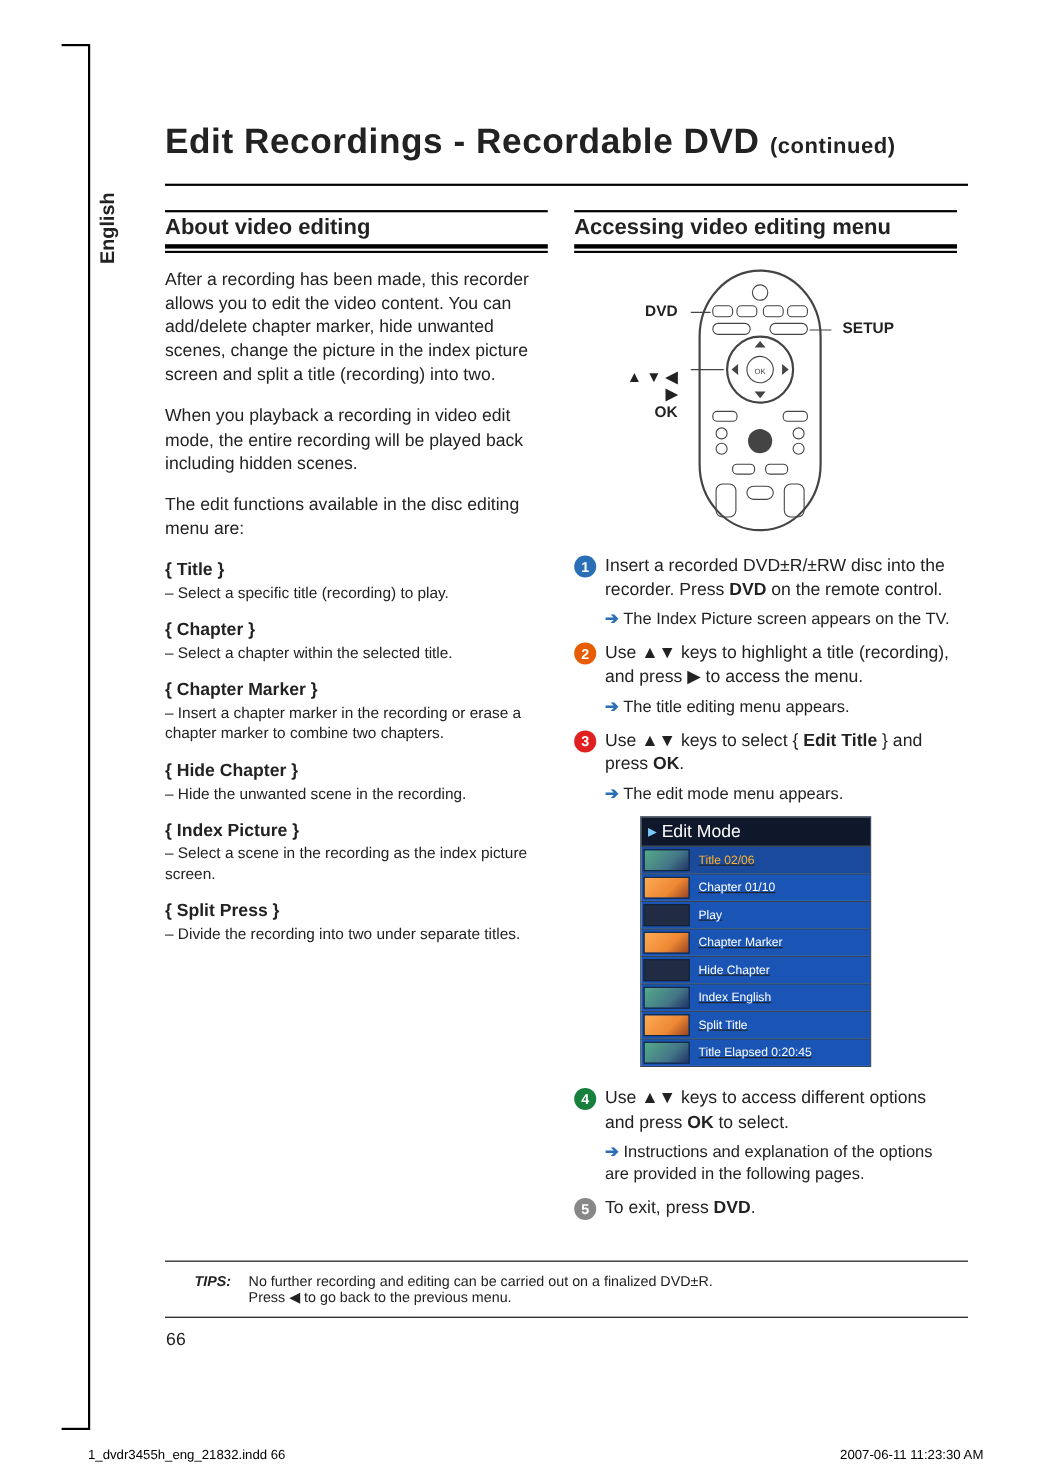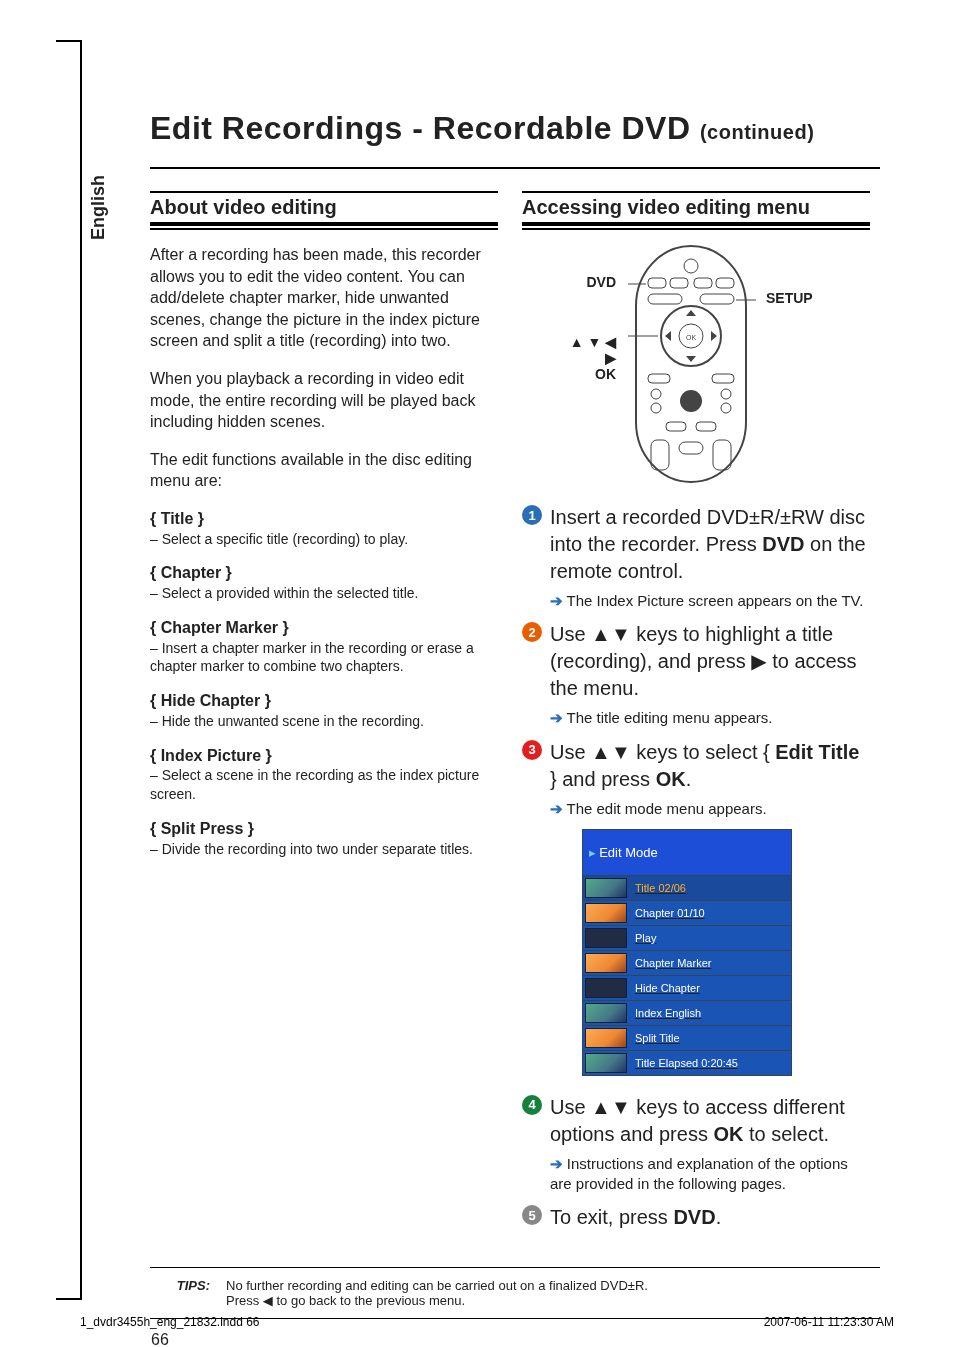--- a/index.html
+++ b/index.html
@@ -103,42 +103,42 @@
     gap: 8px;
   }
   .remote-svg-wrap { flex: 1; display:flex; justify-content:center; }
   .label-left { text-align: right; font-weight: bold; font-size: 14px; width: 60px; }
   .label-right { font-weight: bold; font-size: 14px; width: 70px; }
   .step {
     display: flex;
     gap: 8px;
     margin-bottom: 6px;
   }
-  .step .txt { flex:1; font-size:20px; line-height:1.35; }
+  .step .txt { flex:1; font-size:16px; line-height:1.35; }
   .circ {
     width: 20px; height: 20px; border-radius: 10px;
     display: inline-flex; align-items:center; justify-content:center;
     color: #fff; font-size: 13px; font-weight:bold; flex-shrink:0;
     margin-top:1px;
   }
   .c1{background:#2a6eb6;} .c2{background:#e85d00;} .c3{background:#e02020;}
   .c4{background:#17803d;} .c5{background:#888;}
   .arrow-line { margin-left:28px; font-size:15px; line-height:1.35; margin-bottom:10px;}
   .arrow-sym { color:#2a6eb6; font-weight:bold; }
   .osd {
     width: 208px;
     margin: 8px 0 18px 60px;
     border: 1px solid #345;
     font-size: 11px;
   }
   .osd-head {
-    background: #1d4ed8;
+    background: #0f172a;
     color: #fff;
-    padding: 15px 6px;
-    font-size: 13px;
+    padding: 3px 6px;
+    font-size: 16px;
   }
   .osd-row {
     display:flex;
     align-items:center;
     background:#1a54b4;
     border-top:1px solid #345;
     text-decoration:underline;
   }
   .osd-row.sel { background:#194a9c; }
   .osd-thumb {
@@ -194,21 +194,21 @@
     <div class="col">
       <h2 class="section">About video editing</h2>
       <hr class="section-underline">
       <p>After a recording has been made, this recorder allows you to edit the video content. You can add/delete chapter marker, hide unwanted scenes, change the picture in the index picture screen and split a title (recording) into two.</p>
       <p>When you playback a recording in video edit mode, the entire recording will be played back including hidden scenes.</p>
       <p>The edit functions available in the disc editing menu are:</p>
 
       <p class="opt-title">{ Title }</p>
       <p class="opt-desc">–  Select a specific title (recording) to play.</p>
       <p class="opt-title">{ Chapter }</p>
-      <p class="opt-desc">–  Select a provided within the selected title.</p>
+      <p class="opt-desc">–  Select a chapter within the selected title.</p>
       <p class="opt-title">{ Chapter Marker }</p>
       <p class="opt-desc">–  Insert a chapter marker in the recording or erase a chapter marker to combine two chapters.</p>
       <p class="opt-title">{ Hide Chapter }</p>
       <p class="opt-desc">–  Hide the unwanted scene in the recording.</p>
       <p class="opt-title">{ Index Picture }</p>
       <p class="opt-desc">–  Select a scene in the recording as the index picture screen.</p>
       <p class="opt-title">{ Split Press }</p>
       <p class="opt-desc">–  Divide the recording into two under separate titles.</p>
     </div>
 

